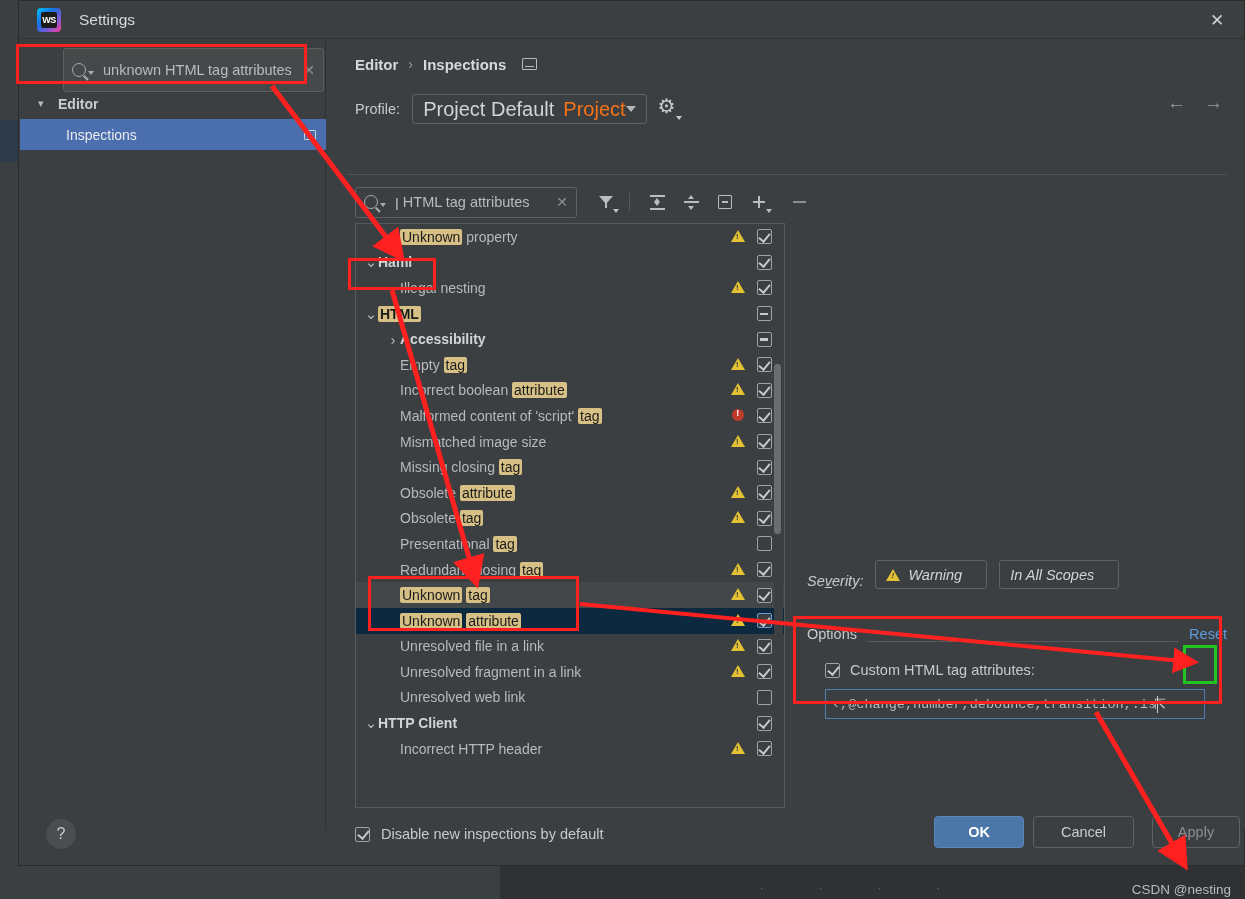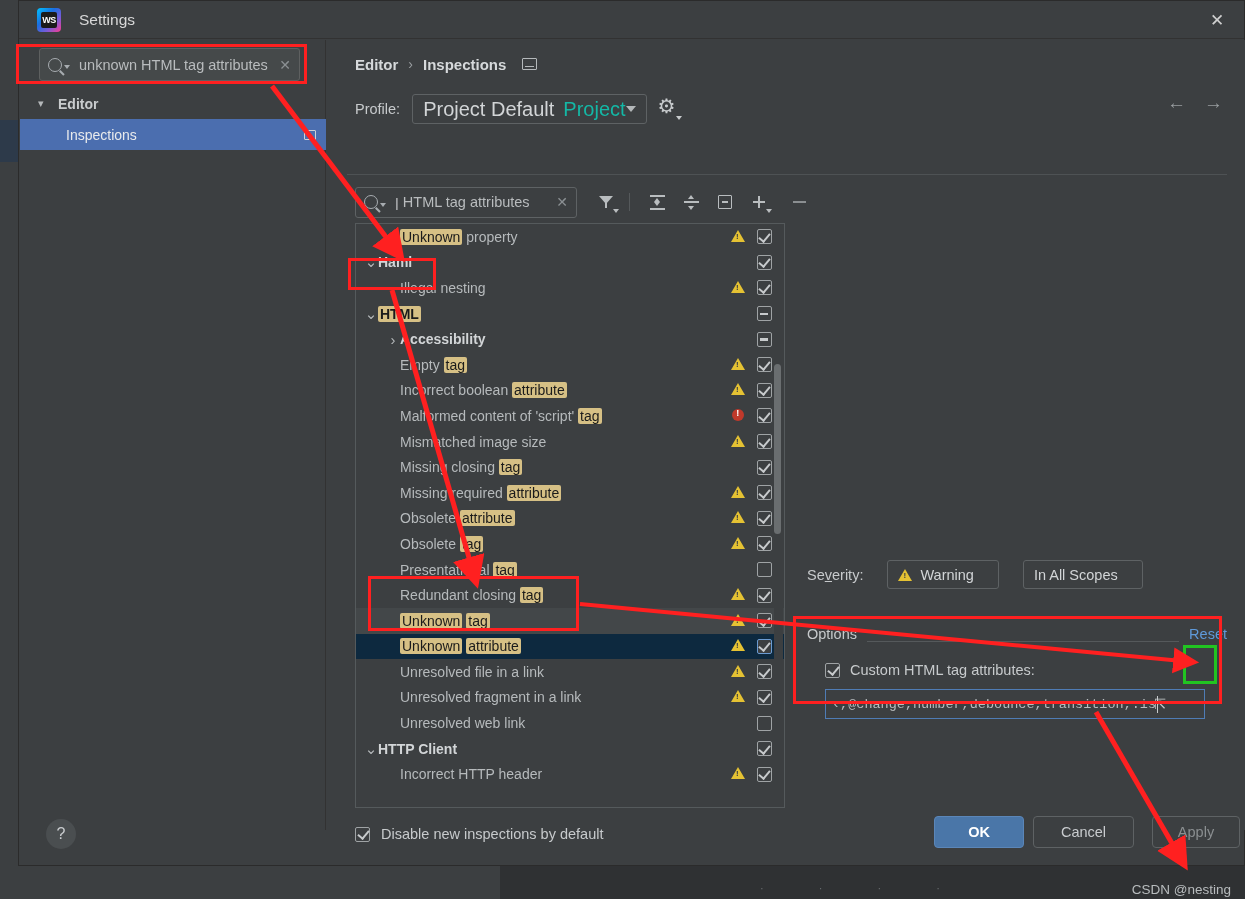--- a/index.html
+++ b/index.html
@@ -29,21 +29,21 @@
   .ws-icon .wsl { position:absolute; z-index:2; left:0; top:0; right:0; bottom:0;
       color:#fff; font-size:9px; font-weight:bold; display:flex; align-items:center;
       justify-content:center; letter-spacing:-0.5px; }
   .title-text { margin-left:18px; color:#d8d8d8; font-size:15.5px; }
   .close-x { position:absolute; right:16px; top:8px; width:22px; height:22px;
       display:flex; align-items:center; justify-content:center; color:#cfcfcf; font-size:17px; }
 
   
   .leftpane { position:absolute; left:1px; top:39px; width:306px; height:790px; background:#3c3f41;
       border-right:1px solid #323232; }
-  .search-wrap { position:absolute; left:0; top:8px; width:280px; height:33px;padding-left:19px; }
+  .search-wrap { position:absolute; left:24px; top:8px; width:280px; height:44px;padding-left:19px; }
   .search-box { width:100%; height:100%; background:#45494a; border:1px solid #5e6060; border-radius:3px;
       display:flex; align-items:center; padding:0 8px; }
   .mag { width:14px; height:14px; border:1.6px solid #a7acb0; border-radius:50%; position:relative;
       flex:0 0 auto; }
   .mag::after { content:""; position:absolute; right:-4px; bottom:-3px; width:6px; height:1.6px;
       background:#a7acb0; transform:rotate(45deg); }
   .mag-caret { width:0;height:0;border-left:3.5px solid transparent;border-right:3.5px solid transparent;
       border-top:4px solid #a7acb0; margin-left:2px; margin-top:5px; }
   .search-val { flex:1; color:#b9bcbe; font-size:14.5px; margin-left:9px; white-space:nowrap; overflow:hidden; }
   .clear-x { color:#8b9093; font-size:14px; padding-left:4px; }
@@ -65,21 +65,21 @@
   .bc-icon { margin-left:16px; width:15px; height:12px; border:1.5px solid #b5b9bb; border-radius:1px;
       position:relative; }
   .bc-icon::after { content:""; position:absolute; left:2px; top:2px; width:9px; height:5px;
       border-bottom:1.5px solid #b5b9bb; }
   .navarrows { position:absolute; right:22px; top:52px; display:flex; gap:18px; color:#9a9ea1; font-size:19px; }
 
   .profilerow { display:flex; align-items:center; height:42px; padding-left:28px; gap:12px; }
   .plabel { color:#c7cacc; font-size:14.5px; }
   .combo { height:30px; background:#3c3f41; border:1px solid #5e6264; border-radius:3px;
       display:flex; align-items:center; padding:0 10px; color:#d2d5d7; font-size:20px; min-width:232px; }
-  .combo .dim { color:#14b8a6; margin-left:9px; }
+  .combo .dim { color:#f97316; margin-left:9px; }
   .combo .tri { margin-left:auto; width:0;height:0;border-left:5px solid transparent;
       border-right:5px solid transparent;border-top:6px solid #b3b7b9; }
   .gear { width:19px;height:19px; position:relative; }
   .gear::before { content:"\2699"; position:absolute; left:-1px; top:-6px; font-size:20px; color:#c8cbcd; }
   .gear-caret { position:absolute; right:-4px; bottom:-1px; width:0;height:0;
       border-left:3px solid transparent;border-right:3px solid transparent;border-top:4px solid #c8cbcd; }
 
   .hr { position:absolute; left:20px; top:134px; width:880px; height:1px; background:#4e5254; }
 
   .toolbar { position:absolute; left:28px; top:145px; display:flex; align-items:center; height:34px; gap:0; }
@@ -149,21 +149,21 @@
       background:#c7cacc; }
   .cbox.sel-b { border-color:#6b9bd2; }
   .scroll-track { position:absolute; right:1px; top:1px; width:9px; height:583px; background:#3c3f41; }
   .scroll-thumb { position:absolute; right:2px; top:139px; width:7px; height:170px; background:#6a6e70; border-radius:4px; }
 
   
   .descpanel { position:absolute; left:480px; top:183px; width:420px; height:160px; color:#bfc3c5;
       font-size:14.5px; line-height:1.45; }
   .bluehl { background:#2f6fb8; color:#ffffff; padding:0 1px; }
 
-  .sevrow { position:absolute; left:480px; top:520px; display:flex; align-items:center; gap:24px; }
+  .sevrow { position:absolute; left:480px; top:520px; display:flex; align-items:flex-end; gap:12px;font-style:italic; }
   .sevlabel { color:#c7cacc; font-size:14.5px; }
   .sevlabel u { text-decoration:underline; }
   .sevcombo { height:29px; background:#3c3f41; border:1px solid #5e6264; border-radius:3px;
       display:flex; align-items:center; padding:0 10px; gap:8px; color:#d2d5d7; font-size:14.5px; }
 
   .optheader { position:absolute; left:480px; top:586px; width:420px; display:flex; align-items:flex-end; gap:10px; }
   .optheader .t { color:#c7cacc; font-size:14.5px; }
   .optheader .line { flex:1; height:1px; background:#55595b; }
   .optheader .reset { color:#5f9ada; font-size:14.5px; }
 
@@ -390,29 +390,20 @@
               <span class="sev"><span class="warn-tri"></span></span>
               <span class="cb">
                 <span class="cbox checked"></span>
               </span>
             </div>
             <div class="irow">
               <span class="ind" style="width: 30px;"></span>
               <span class="ichev"></span>
               <span class="ilabel"><span>Missing closing </span><span class="hl">tag</span></span>
               <span class="sev"></span>
-              <span class="cb">
-                <span class="cbox checked"></span>
-              </span>
-            </div>
-            <div class="irow">
-              <span class="ind" style="width: 30px;"></span>
-              <span class="ichev"></span>
-              <span class="ilabel"><span>Missing required </span><span class="hl">attribute</span></span>
-              <span class="sev"><span class="warn-tri"></span></span>
               <span class="cb">
                 <span class="cbox checked"></span>
               </span>
             </div>
             <div class="irow">
               <span class="ind" style="width: 30px;"></span>
               <span class="ichev"></span>
               <span class="ilabel"><span>Obsolete </span><span class="hl">attribute</span></span>
               <span class="sev"><span class="warn-tri"></span></span>
               <span class="cb">

